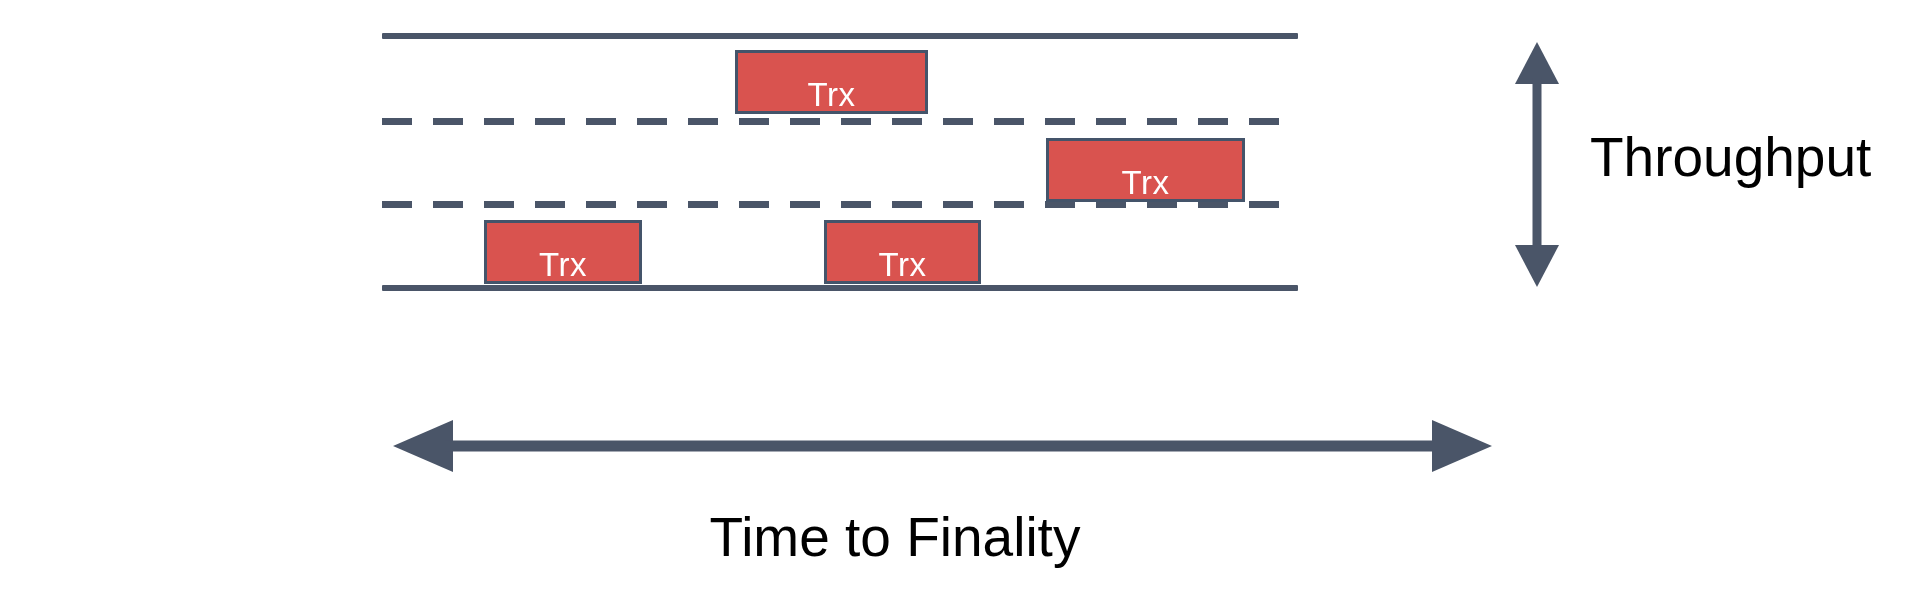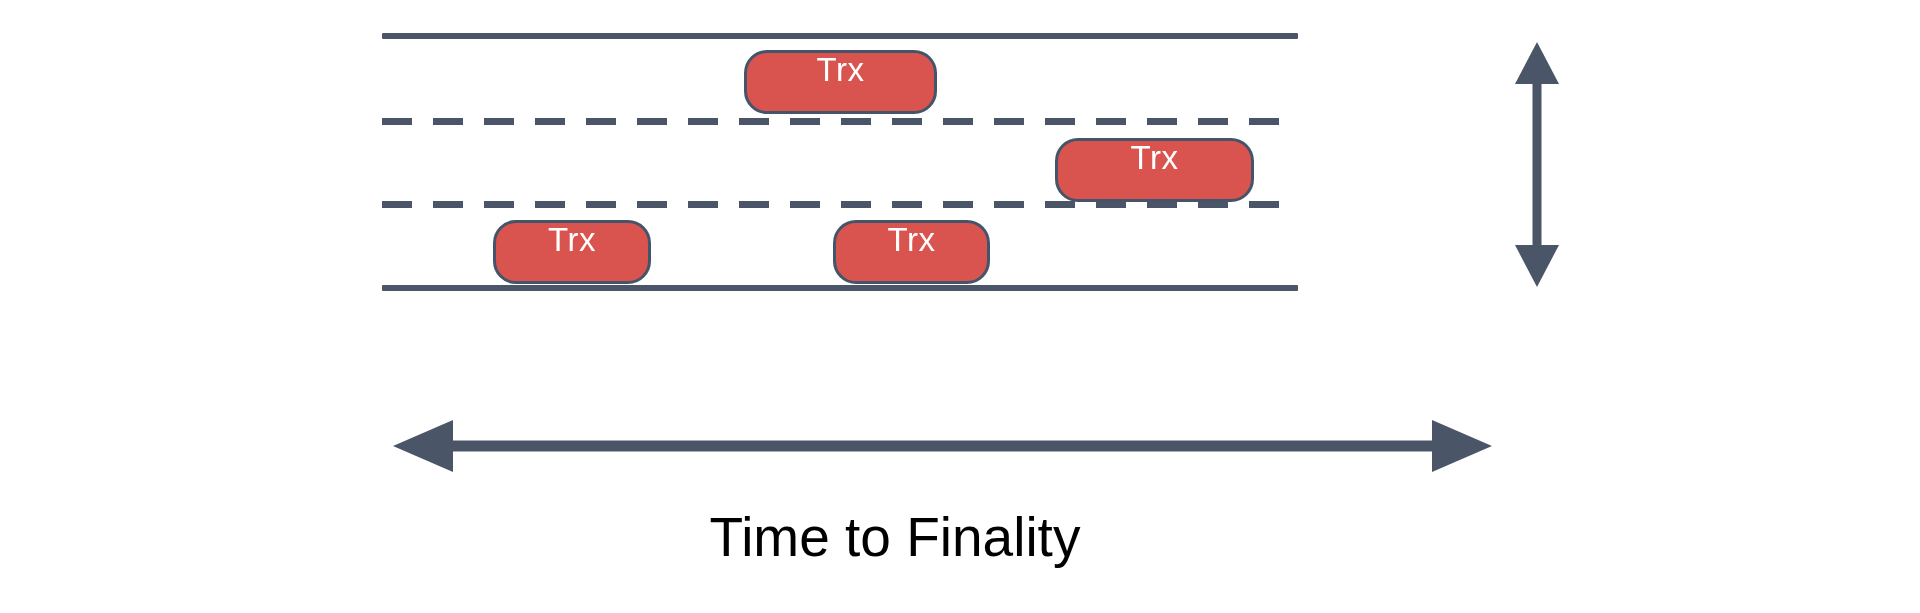--- a/index.html
+++ b/index.html
@@ -36,32 +36,31 @@
       rgba(255,255,255,0) 30px,
       rgba(255,255,255,0) 51px
     );
   }
   
   .trx-box {
     position: absolute;
     box-sizing: border-box;
     background: #d9534f;
     border: 3px solid #44546a;
-    border-radius: 23px;
+    border-radius: 0;
     display: flex;
-    align-items: flex-start;
+    align-items: flex-end;
     justify-content: center;
     color: #ffffff;
     font-size: 33px;
     font-family: "Liberation Sans", sans-serif;
     font-weight: 400;
     letter-spacing: 0.5px;
     line-height: 1;
     user-select: none;
-    margin-left: 9px;
   }
   
   .v-arrow {
     position: absolute;
   }
   .v-arrow .shaft {
     position: absolute;
     left: 50%;
     transform: translateX(-50%);
     width: 9px;
@@ -165,20 +164,21 @@
   <div class="trx-box" style="left:824px; top:220px; width:157px; height:64px;">
     <span>Trx</span>
   </div>
 
   <div class="v-arrow" style="left:1512px; top:42px; width:50px; height:245px;">
     <div class="head-up"></div>
     <div class="shaft" style="top:36px; bottom:36px;"></div>
     <div class="head-down"></div>
   </div>
 
+  <div class="axis-label" id="throughput-label">Throughput</div>
 
   <div class="h-arrow" style="left:393px; top:420px; width:1099px; height:52px;">
     <div class="head-left"></div>
     <div class="shaft" style="left:52px; right:52px;"></div>
     <div class="head-right"></div>
   </div>
 
   <div class="axis-label" id="finality-label">Time to Finality</div>
 
 </div>

